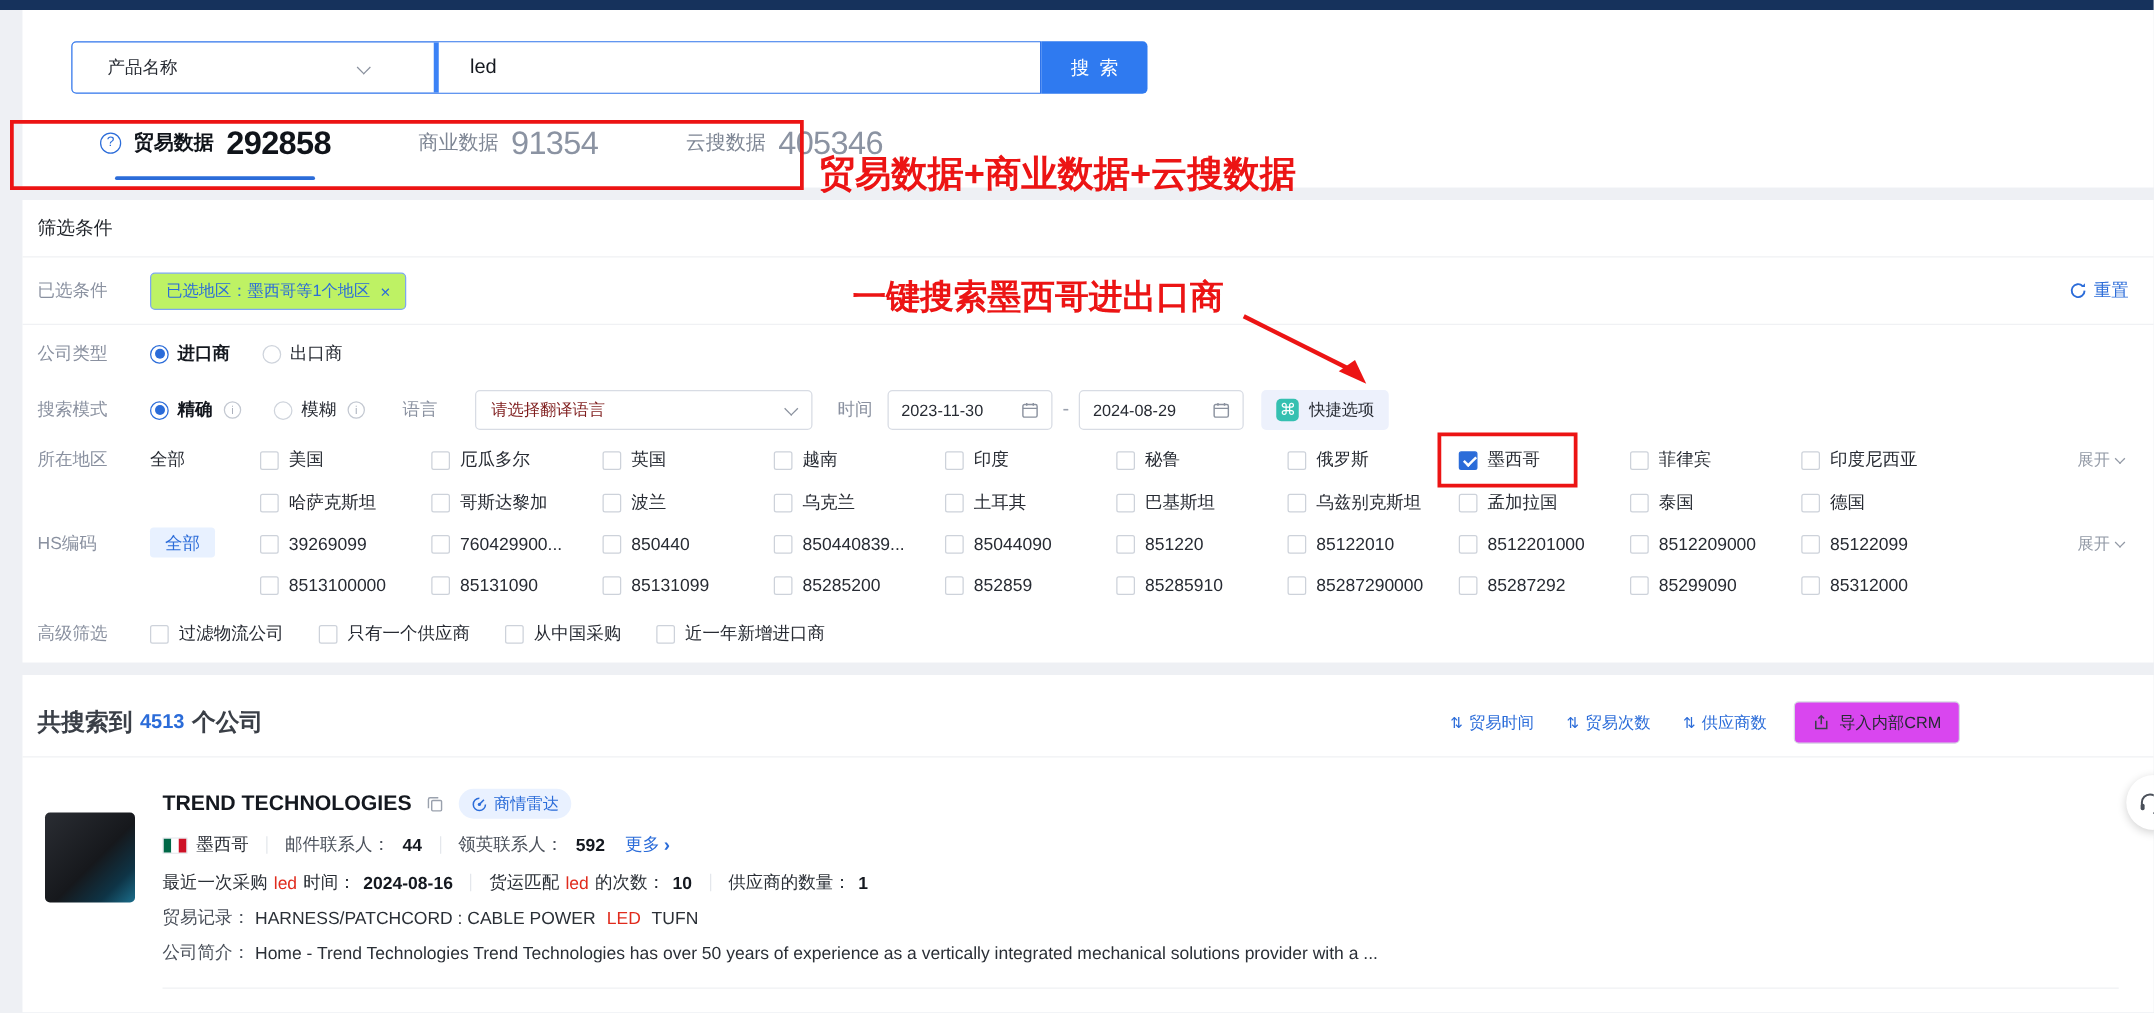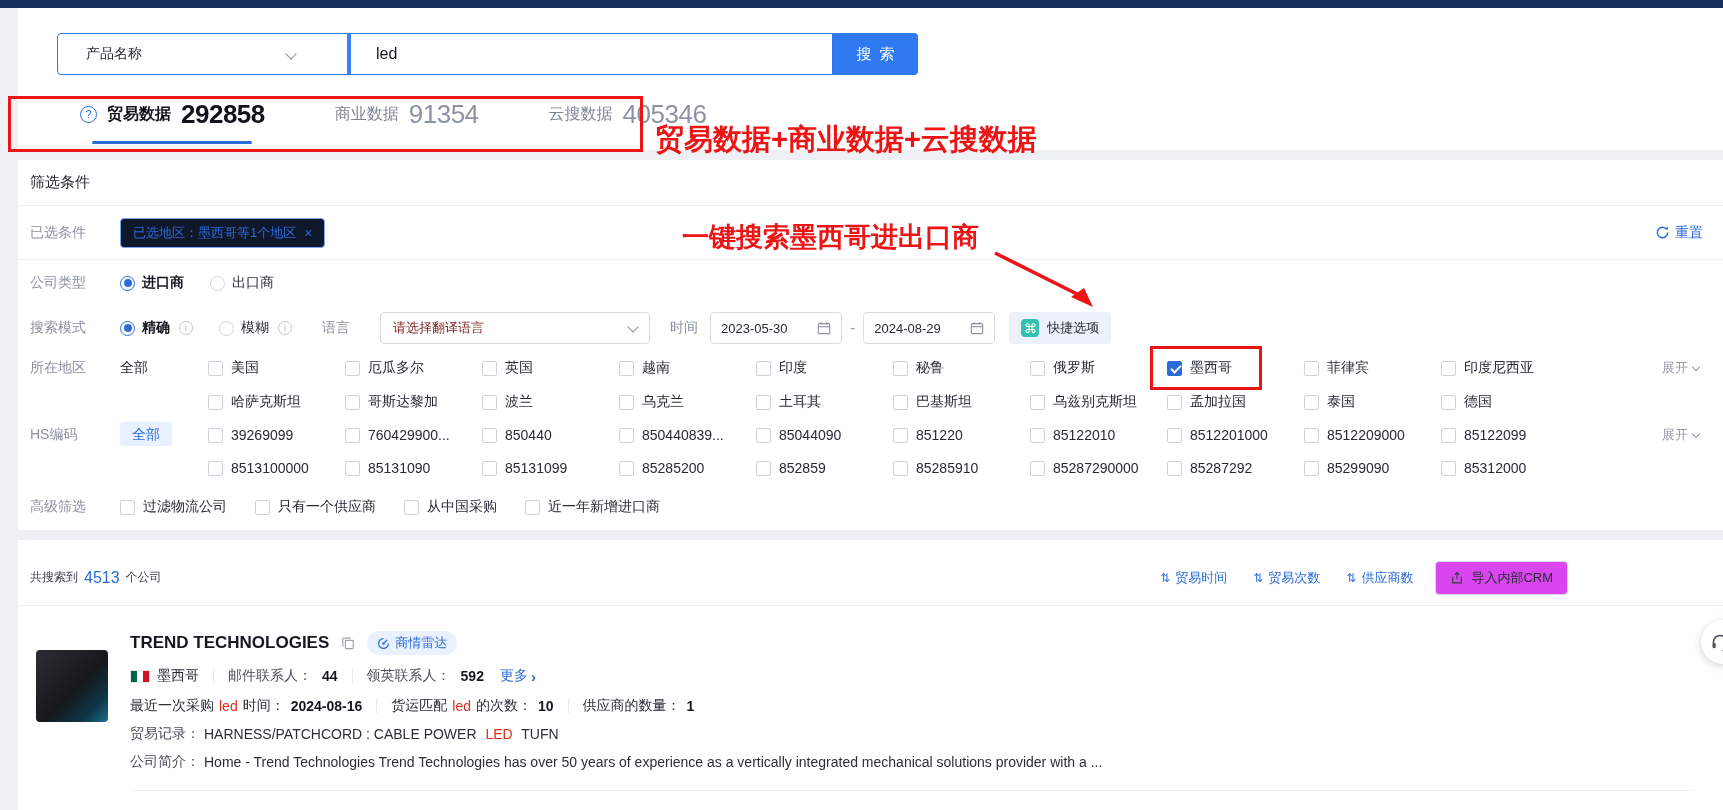--- a/index.html
+++ b/index.html
@@ -44,21 +44,21 @@
   .r-mode { height:44px; }
   .r-region1 { height:36px; position:relative; }
   .r-region2 { height:32px; }
   .r-hs1 { height:34px; }
   .r-hs2 { height:32px; }
   .r-adv { height:46px; }
   .flabel { width:102px; padding-left:12px; color:#8a91a0; font-size:14px; flex-shrink:0; }
   .fall { width:88px; font-size:14px; color:#272b33; flex-shrink:0; }
   .fall .pill { background:#e8f1ff; color:#2b6cd9; padding:4px 12px; border-radius:3px; cursor:pointer; }
   .indent { margin-left:190px; }
-  .sel-tag { display:flex; align-items:center; gap:8px; border:1px solid #7da7f0; color:#2b6cd9; font-size:13px; border-radius:4px; height:30px; padding:0 12px; background:#0f172a; }
+  .sel-tag { display:flex; align-items:center; gap:8px; border:1px solid #7da7f0; color:#2b6cd9; font-size:13px; border-radius:4px; height:30px; padding:0 12px; background:#bef264; }
   .sel-tag .x { cursor:pointer; font-size:14px; }
   .reset { margin-left:auto; margin-right:20px; display:flex; align-items:center; gap:5px; color:#2b6cd9; font-size:14px; cursor:pointer; }
   .ritem { display:flex; align-items:center; gap:7px; margin-right:26px; font-size:14px; cursor:pointer; }
   .radio { width:15px; height:15px; border:1px solid #cfd4dc; border-radius:50%; background:#fff; position:relative; flex-shrink:0; }
   .ritem.on .radio { border-color:#2b6cd9; }
   .ritem.on .radio::after { content:""; position:absolute; inset:2.5px; background:#2b6cd9; border-radius:50%; }
   .ritem.on .rlbl { font-weight:bold; color:#14181f; }
   .info { width:14px; height:14px; border-radius:50%; border:1px solid #c3c8d1; color:#aab0bc; font-size:9px; display:flex; align-items:center; justify-content:center; margin-left:2px; }
   .inline-label { color:#8a91a0; font-size:14px; }
   .selbox { width:270px; height:32px; border:1px solid #d8dce4; border-radius:4px; display:flex; align-items:center; padding:0 12px; margin-left:30px; cursor:pointer; }
@@ -73,22 +73,22 @@
   .chk-item { width:137px; display:flex; align-items:center; gap:8px; font-size:14px; color:#272b33; cursor:pointer; flex-shrink:0; }
   .box { width:15px; height:15px; border:1px solid #cdd2da; border-radius:2px; background:#fff; position:relative; flex-shrink:0; }
   .chk-item.on .box { background:#2b6cd9; border-color:#2b6cd9; }
   .chk-item.on .box::after { content:""; position:absolute; left:4.5px; top:1.5px; width:4px; height:8px; border:solid #fff; border-width:0 2px 2px 0; transform:rotate(45deg); }
   .expand { margin-left:auto; margin-right:24px; color:#9299a5; font-size:13px; display:flex; align-items:center; gap:5px; cursor:pointer; }
   .expand .chev { width:6px; height:6px; margin-top:-3px; border-color:#9299a5; }
   .adv-item { width:auto; margin-right:28px; }
 
   
   .summary { height:66px; display:flex; align-items:center; padding:10px 0 0 12px; border-bottom:1px solid #f0f1f4; }
-  .summary .s-pre, .summary .s-suf { font-size:12px; color:#3a3f47; }
-  .summary .s-count { color:#2b6cd9; font-size:16px; font-weight:normal; margin:0 6px; }
+  .summary .s-pre, .summary .s-suf { font-size:19px; color:#3a3f47;font-weight:bold; }
+  .summary .s-count { color:#2b6cd9; font-size:16px; font-weight:bold; margin:0 6px; }
   .sorts { margin-left:auto; display:flex; align-items:center; gap:26px; }
   .sort-item { color:#2b6cd9; font-size:13px; display:flex; align-items:center; gap:5px; cursor:pointer; }
   .sort-item .s-ic { font-size:12px; }
   .crmbtn { margin-left:22px; margin-right:155px; height:34px; border:1px solid #d6dae2; border-radius:4px; background:#d946ef; display:flex; align-items:center; gap:7px; padding:0 14px; font-size:13px; color:#272b33; cursor:pointer; }
   .card { display:flex; padding:20px 28px 12px 18px; }
   .thumb { width:72px; height:72px; border-radius:4px; margin-top:24px; margin-right:22px; flex-shrink:0;
     background:linear-gradient(135deg,#2a2d33 0%,#16181c 55%,#0e3446 80%,#1b6e8c 100%); }
   .card-main { flex:1; min-width:0; }
   .cl1 { height:34px; display:flex; align-items:center; gap:12px; }
   .cname { font-size:17px; font-weight:bold; color:#14181f; }
@@ -209,21 +209,21 @@
           <span class="info">i</span>
         </span>
       </div>
     <span class="inline-label" style="margin-left:4px">语言</span>
     <div class="selbox">
       <span class="ph">请选择翻译语言</span>
       <span class="chev"></span>
     </div>
     <span class="inline-label" style="margin-left:20px">时间</span>
     <div class="datebox">
-      <span>2023-05-30</span>
+      <span>2023-11-30</span>
       <svg width="14" height="14" viewBox="0 0 16 16">
           <rect x="1.5" y="3" width="13" height="11.5" rx="1.5" fill="none" stroke="#8a919e" stroke-width="1.3"></rect>
           <line x1="1.5" y1="6.5" x2="14.5" y2="6.5" stroke="#8a919e" stroke-width="1.3"></line>
           <line x1="5" y1="1.5" x2="5" y2="4" stroke="#8a919e" stroke-width="1.3"></line>
           <line x1="11" y1="1.5" x2="11" y2="4" stroke="#8a919e" stroke-width="1.3"></line>
         </svg>
     </div>
     <span class="range-sep">-</span>
     <div class="datebox">
       <span>2024-08-29</span>

